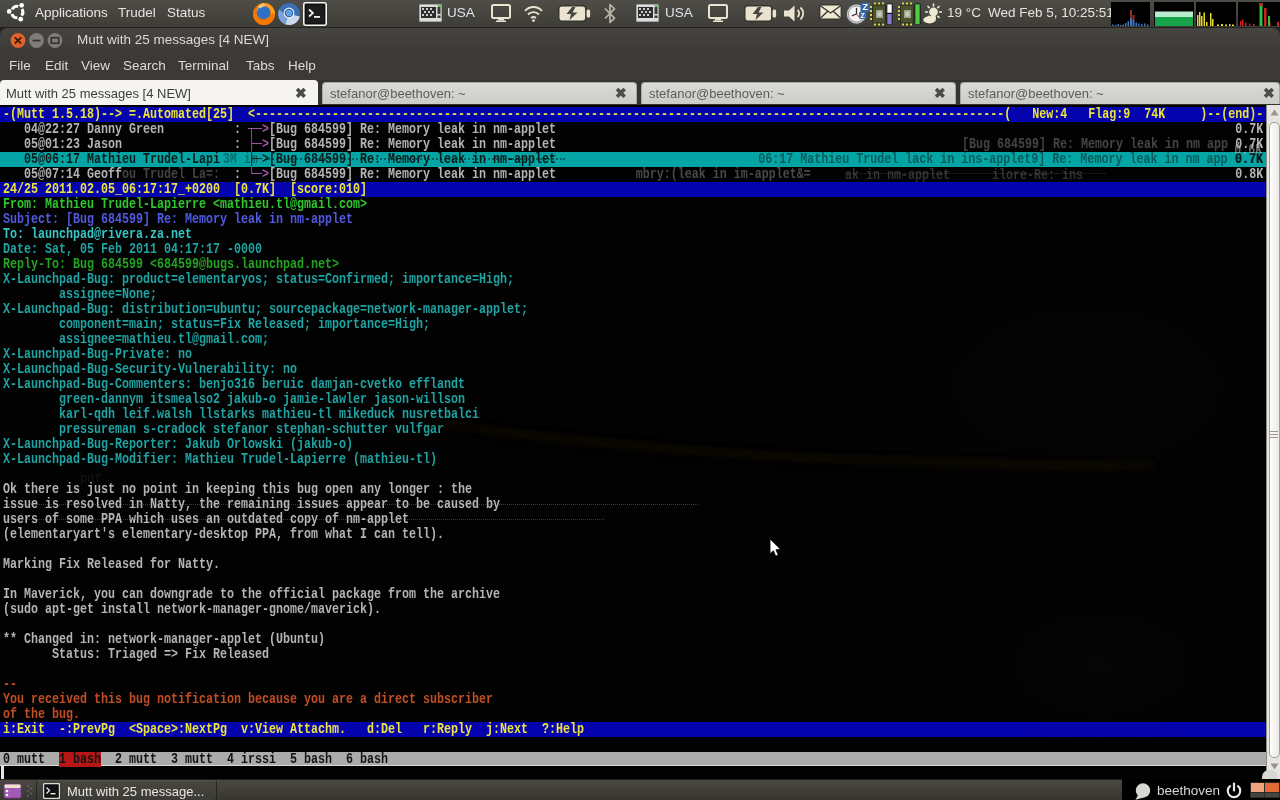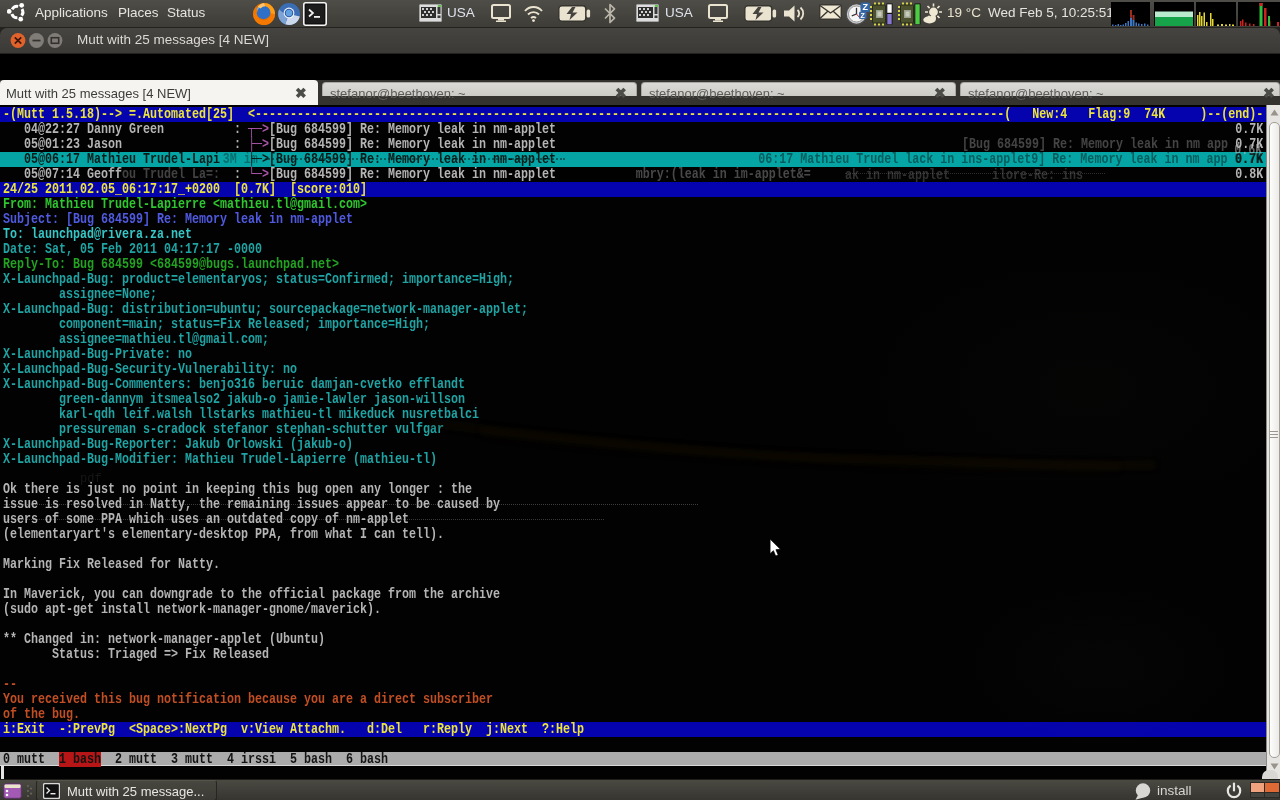--- a/index.html
+++ b/index.html
@@ -12,21 +12,21 @@
 #behind{position:absolute;left:0;top:27px;width:1280px;height:27px;background:#23221e}
 #titlebar{position:absolute;left:0;top:28px;width:1280px;height:25px;background:linear-gradient(#454440,#3b3a36);border-radius:7px 7px 0 0}
 #titlebar .t{position:absolute;left:77px;top:4px;font-size:13.5px;color:#dcd9d4}
 
 #menubar{position:absolute;left:0;top:53px;width:1280px;height:27px;background:#3b3a36}
 #menubar span{position:absolute;top:5px;font-size:13.5px;color:#dedbd6}
 
 #tabbar{position:absolute;left:0;top:80px;width:1280px;height:27px;background:#343330}
 .tab{position:absolute;font-size:13px;border-radius:4px 4px 0 0}
 .tab.active{top:0;height:27px;background:#f5f4f1;color:#3c3c3a}
-.tab.inactive{top:2px;height:14px;background:linear-gradient(#dbdad6,#ccccc7);border:1px solid #a9a8a3;border-bottom:none;color:#5d5c58}
+.tab.inactive{top:2px;height:22px;background:linear-gradient(#dbdad6,#ccccc7);border:1px solid #a9a8a3;border-bottom:none;color:#5d5c58}
 .tab .x{position:absolute;font-weight:bold;color:#4b4b47;font-size:14px}
 
 #termbg{position:absolute;left:0;top:105px;width:1266px;height:674px;background:#020202}
 .bar{position:absolute;left:0;width:1266px;height:15px}
 #term{position:absolute;left:3px;top:107px;width:1520px;font-family:"Liberation Mono",monospace;font-size:14px;line-height:15px;font-weight:bold;white-space:pre;transform:scaleX(0.83333);transform-origin:0 0}
 .tr{position:absolute;left:0;height:15px}
 i{font-style:normal}
 .y{color:#ece43c}
 .w{color:#b4b4b4}
 .t{color:#1fa3a3}
@@ -36,37 +36,37 @@
 .C{color:#36c6c6}
 .m{color:#a855a8}
 .o{color:#c24e24}
 .k{color:#131313}
 .sel{color:#0a1c1a}
 .gh{position:absolute;font-weight:bold}
 
 #sbar{position:absolute;left:1266px;top:105px;width:14px;height:674px;background:#e6e5e1;border-left:1px solid #8a8984}
 #sthumb{position:absolute;left:1.5px;top:17px;width:11px;height:636px;background:linear-gradient(90deg,#fdfdfc,#eceae7);border:1px solid #a39f99;border-radius:5px}
 
-#botpanel{position:absolute;left:0;top:779px;width:1280px;height:21px;background:linear-gradient(#4a4942,#363530);border-top:1px solid #1f1e1b}
+#botpanel{position:absolute;left:0;top:779px;width:1122px;height:21px;background:linear-gradient(#4a4942,#363530);border-top:1px solid #1f1e1b}
 #taskbtn{position:absolute;left:36px;top:0px;width:181px;height:21px;background:linear-gradient(#47463f,#3b3a34);border:1px solid #26261f;border-top-color:#55544c;border-radius:3px}
 </style></head>
 <body>
 <div id="root">
 
 <div id="toppanel">
  <svg class="abs" style="left:7px;top:1px" width="21" height="22" viewBox="0 0 21 22">
   <path d="M15.03 7.98 A5.7 5.7 0 0 1 14.57 14.66" fill="none" stroke="#fff" stroke-width="2.9"></path>
   <path d="M10.40 16.70 A5.7 5.7 0 0 1 4.84 12.95" fill="none" stroke="#fff" stroke-width="2.9"></path>
   <path d="M5.17 8.32 A5.7 5.7 0 0 1 11.19 5.39" fill="none" stroke="#fff" stroke-width="2.9"></path>
   <circle cx="14.67" cy="4.37" r="2.35" fill="#fff"></circle>
   <circle cx="13.71" cy="18.19" r="2.35" fill="#fff"></circle>
   <circle cx="2.22" cy="10.44" r="2.35" fill="#fff"></circle>
  </svg>
  <span class="lbl" style="left:35px">Applications</span>
- <span class="lbl" style="left:118px">Places</span>
+ <span class="lbl" style="left:118px">Trudel</span>
  <span class="lbl" style="left:167px">Status</span>
 
  <svg class="abs" style="left:252px;top:2px" width="24" height="24" viewBox="0 0 24 24">
   <circle cx="12" cy="12" r="11" fill="#e07000"></circle>
   <circle cx="11.5" cy="10" r="7.2" fill="#2e6fc8"></circle>
   <path d="M11.5 10 m-7.2 0 a7.2 7.2 0 0 1 5.8 -7 a9 9 0 0 0 -4 4.5 Z" fill="#8ec4e8" opacity=".8"></path>
   <path d="M1 12 A11 11 0 0 0 23 12 L18.6 11.5 A6.8 6.8 0 0 1 4.8 11.5 Z" fill="#f57900"></path>
   <path d="M12 1 A11 11 0 0 1 23 12 L18.6 11.5 A6.8 6.8 0 0 0 13.5 4.2 Z" fill="#ff9e16"></path>
   <path d="M12 1 C9 1.5 7 3 5.8 4.8 L8.5 6.5 A6.8 6.8 0 0 1 13.5 4.2 Z" fill="#ffc46a"></path>
   <path d="M1 12 A11 11 0 0 1 3.2 5.4 L6 8.5 A6.8 6.8 0 0 0 4.8 11.5 Z" fill="#f57900" opacity=".75"></path>
@@ -299,20 +299,29 @@
  <div class="t">Mutt with 25 messages [4 NEW]</div>
 </div>
 <svg class="abs" style="left:10px;top:32px" width="55" height="17" viewBox="0 0 55 17">
  <circle cx="8" cy="8.5" r="7.4" fill="#e2622b"></circle>
  <path d="M4.8 5.3 L11.2 11.7 M11.2 5.3 L4.8 11.7" stroke="#3c1606" stroke-width="1.7"></path>
  <circle cx="26.5" cy="8.5" r="7.4" fill="#807d78"></circle>
  <rect x="22.5" y="7.7" width="8" height="1.7" fill="#33312d"></rect>
  <circle cx="45" cy="8.5" r="7.4" fill="#807d78"></circle>
  <rect x="41.3" y="5.7" width="7.4" height="5.6" fill="none" stroke="#33312d" stroke-width="1.6"></rect>
 </svg>
+<div id="menubar">
+ <span style="left:9px">File</span>
+      <span style="left:45px">Edit</span>
+      <span style="left:81px">View</span>
+      <span style="left:123px">Search</span>
+      <span style="left:178px">Terminal</span>
+      <span style="left:246px">Tabs</span>
+      <span style="left:288px">Help</span>
+</div>
 <div id="tabbar">
  <div class="tab active" style="left:0;width:318px">
         <span style="position:absolute;left:6px;top:6px">Mutt with 25 messages [4 NEW]</span>
         <span class="x" style="left:295px;top:5px">✖</span>
       </div>
  <div class="tab inactive" style="left:322px;width:315px">
         <span style="position:absolute;left:7px;top:3px">stefanor@beethoven: ~</span>
         <span class="x" style="left:292px;top:2px">✖</span>
       </div>
  <div class="tab inactive" style="left:641px;width:315px">
@@ -443,21 +452,21 @@
    <rect x="0.5" y="0.5" width="16" height="15" rx="1.5" fill="#111" stroke="#d9d9d9" stroke-width="1.4"></rect>
    <path d="M3.5 4.5 L6.5 7.5 L3.5 10.5" fill="none" stroke="#eee" stroke-width="1.3"></path>
    <rect x="7.5" y="10" width="5" height="1.4" fill="#eee"></rect>
   </svg>
   <span class="abs" style="left:30px;top:2.5px;font-size:13px;color:#e8e6e2">Mutt with 25 message...</span>
  </div>
  <svg class="abs" style="left:1132px;top:3px" width="21" height="17" viewBox="0 0 21 17">
   <circle cx="11" cy="7.5" r="7.2" fill="#d9d7d2"></circle>
   <path d="M6 12 L3.5 16.8 L11.5 14.5 Z" fill="#d9d7d2"></path>
  </svg>
- <span class="abs" style="left:1157px;top:2.5px;font-size:13.5px;color:#d8d6d2">install</span>
+ <span class="abs" style="left:1157px;top:2.5px;font-size:13.5px;color:#d8d6d2">beethoven</span>
  <svg class="abs" style="left:1225px;top:2px" width="18" height="18" viewBox="0 0 18 18">
   <path d="M9 1.5 V8.5" stroke="#e8e6e2" stroke-width="2.2" stroke-linecap="round"></path>
   <path d="M5 4.2 A6.2 6.2 0 1 0 13 4.2" fill="none" stroke="#e8e6e2" stroke-width="2.2" stroke-linecap="round"></path>
  </svg>
  <div class="abs" style="left:1250px;top:2px;width:30px;height:16px;background:#2b2a26">
   <div class="abs" style="left:1px;top:1px;width:13px;height:9px;background:#f0a27e"></div>
   <div class="abs" style="left:15px;top:1px;width:14px;height:9px;background:#df6a35"></div>
   <div class="abs" style="left:1px;top:11px;width:13px;height:4px;background:#45443f"></div>
   <div class="abs" style="left:15px;top:11px;width:14px;height:4px;background:#45443f"></div>
  </div>

